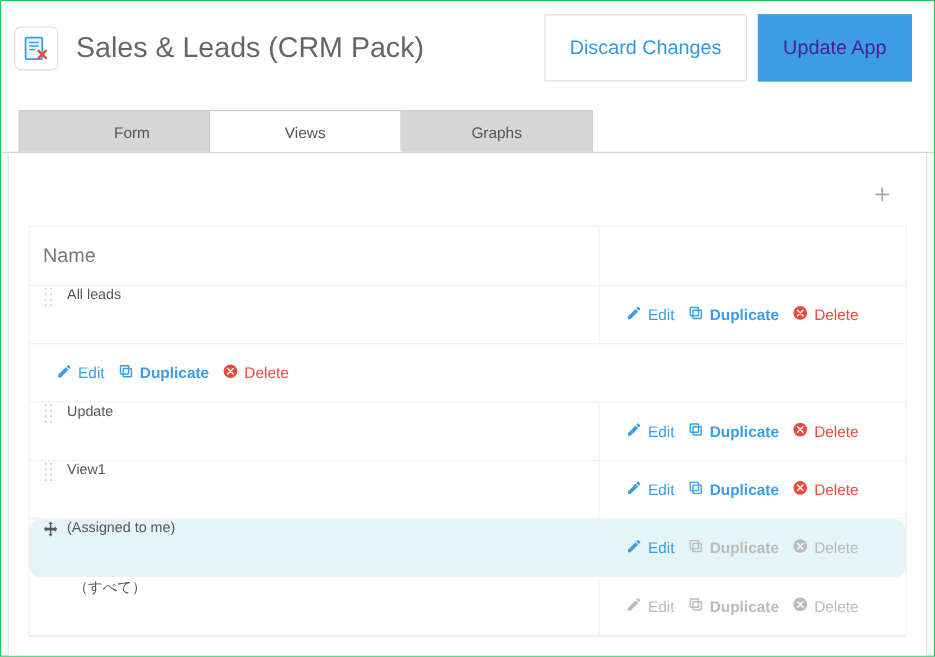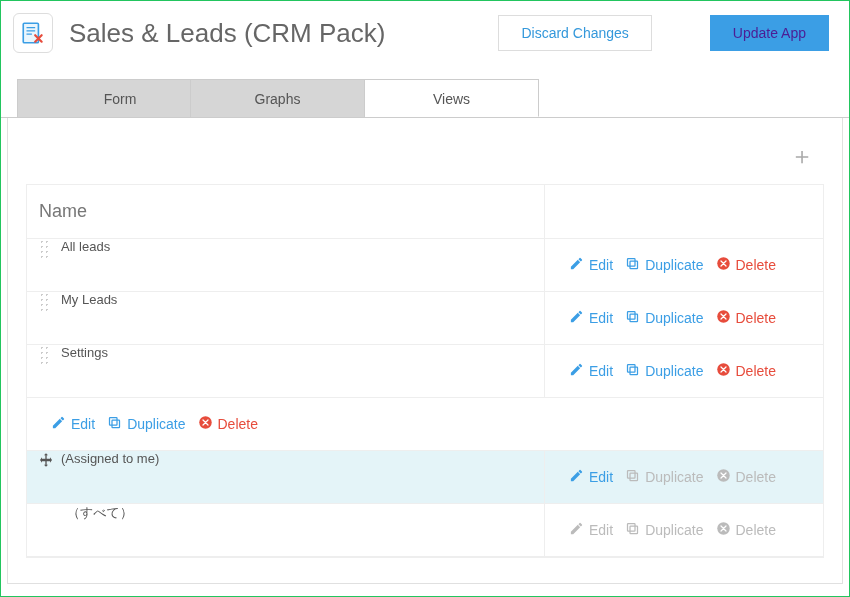--- a/index.html
+++ b/index.html
@@ -32,25 +32,24 @@
   .app-title {
     flex: 1;
     font-size: 26px;
     font-weight: 300;
     color: #666;
   }
   .header-actions {
     display:flex; gap: 10px;
   }
   .btn {
-    padding: 9px 22px;
-    font-size: 14px;
+    padding: 19px 22px;
+    font-size: 18px;
     border: 1px solid transparent;
     cursor: pointer;
-    margin-left: 48px;
   }
   .btn-outline {
     background: #fff;
     border: 1px solid #ddd;
     color: #3498db;
   }
   .btn-primary {
     background: #3b9ee5;
     color: #4c1d95;
     border: 1px solid #3b9ee5;
@@ -95,21 +94,21 @@
     display:flex; justify-content:flex-end;
     padding: 6px 16px 10px;
   }
   .add-icon { color:#aaa; font-size:24px; cursor:pointer; line-height:1; }
   .row {
     display:flex;
     align-items:center;
     border-bottom: 1px solid #eee;
     height: 53px;
   }
-  .row.selected { background: #e4f4f8; }
+  .row.selected { background: #e4f4f8; border-radius: 10px; }
   .name-cell {
     width: 518px;
     border-right: 1px solid #eee;
     padding-left: 12px;
     display:flex; align-items:flex-start; height:100%;
     color:#555;
     font-size:13px;
   }
   .drag {
     width: 12px; height: 20px;
@@ -132,21 +131,21 @@
     gap: 12px;
     padding-left: 24px;
     height:100%;
   }
   .act {
     display:flex; align-items:center; gap:5px;
     cursor:pointer;
     font-size: 14px;
   }
   .act.edit { color:#3b9ee5; }
-  .act.dup  { color:#3b9ee5; }
+  .act.dup  { color:#3b9ee5;font-weight:bold; }
   .act.del  { color:#e74c3c; }
   .act.disabled { color:#bbb; cursor:default; }
   .act.disabled .del-ic circle { fill:#bbb; }
   .del-ic { width:15px;height:15px; }
   .edit-ic, .dup-ic, .dis-ic { width:15px;height:15px; }
   .header-row {
     display:flex;
     border-bottom:1px solid #eee;
   }
   .header-cell-name{
@@ -170,22 +169,22 @@
     </div>
     <div class="app-title">Sales &amp; Leads (CRM Pack)</div>
     <div class="header-actions">
       <button class="btn btn-outline">Discard Changes</button>
       <button class="btn btn-primary">Update App</button>
     </div>
   </div>
 
   <div class="tabs" id="tabs">
       <div class="tab">Form</div>
+      <div class="tab active">Views</div>
       <div class="tab">Graphs</div>
-      <div class="tab active">Views</div>
     </div>
 
   <div class="panel">
     <div class="inner-panel">
       <div class="add-row">
         <span class="add-icon">＋</span>
       </div>
       <div class="tbl-wrap">
         <div class="header-row">
           <div class="header-cell-name">Name</div>
@@ -214,24 +213,20 @@
                 <span class="act del">
                   <span><svg class="del-ic" viewBox="0 0 24 24">
                       <circle cx="12" cy="12" r="10" fill="#e74c3c"></circle>
                       <path d="M8 8l8 8M16 8l-8 8" stroke="#fff" stroke-width="2" stroke-linecap="round"></path>
                     </svg></span>
                   <span>Delete</span>
                 </span>
               </div>
             </div>
             <div class="row">
-              <div class="name-cell">
-                <span class="drag"></span>
-                <span>My Leads</span>
-              </div>
               <div class="actions-cell">
                 <span class="act edit">
                   <span><svg class="edit-ic" viewBox="0 0 24 24">
                       <path d="M3 17.25V21h3.75L17.81 9.94l-3.75-3.75L3 17.25zM20.71 7.04a1 1 0 0 0 0-1.41l-2.34-2.34a1 1 0 0 0-1.41 0l-1.83 1.83 3.75 3.75 1.83-1.83z" fill="#3b9ee5"></path>
                     </svg></span>
                   <span>Edit</span>
                 </span>
                 <span class="act dup">
                   <span><svg class="dup-ic" viewBox="0 0 24 24">
                       <rect x="8" y="8" width="12" height="12" rx="1" fill="none" stroke="#3b9ee5" stroke-width="2"></rect>
@@ -244,21 +239,21 @@
                       <circle cx="12" cy="12" r="10" fill="#e74c3c"></circle>
                       <path d="M8 8l8 8M16 8l-8 8" stroke="#fff" stroke-width="2" stroke-linecap="round"></path>
                     </svg></span>
                   <span>Delete</span>
                 </span>
               </div>
             </div>
             <div class="row">
               <div class="name-cell">
                 <span class="drag"></span>
-                <span>Settings</span>
+                <span>Update</span>
               </div>
               <div class="actions-cell">
                 <span class="act edit">
                   <span><svg class="edit-ic" viewBox="0 0 24 24">
                       <path d="M3 17.25V21h3.75L17.81 9.94l-3.75-3.75L3 17.25zM20.71 7.04a1 1 0 0 0 0-1.41l-2.34-2.34a1 1 0 0 0-1.41 0l-1.83 1.83 3.75 3.75 1.83-1.83z" fill="#3b9ee5"></path>
                     </svg></span>
                   <span>Edit</span>
                 </span>
                 <span class="act dup">
                   <span><svg class="dup-ic" viewBox="0 0 24 24">
@@ -270,20 +265,24 @@
                 <span class="act del">
                   <span><svg class="del-ic" viewBox="0 0 24 24">
                       <circle cx="12" cy="12" r="10" fill="#e74c3c"></circle>
                       <path d="M8 8l8 8M16 8l-8 8" stroke="#fff" stroke-width="2" stroke-linecap="round"></path>
                     </svg></span>
                   <span>Delete</span>
                 </span>
               </div>
             </div>
             <div class="row">
+              <div class="name-cell">
+                <span class="drag"></span>
+                <span>View1</span>
+              </div>
               <div class="actions-cell">
                 <span class="act edit">
                   <span><svg class="edit-ic" viewBox="0 0 24 24">
                       <path d="M3 17.25V21h3.75L17.81 9.94l-3.75-3.75L3 17.25zM20.71 7.04a1 1 0 0 0 0-1.41l-2.34-2.34a1 1 0 0 0-1.41 0l-1.83 1.83 3.75 3.75 1.83-1.83z" fill="#3b9ee5"></path>
                     </svg></span>
                   <span>Edit</span>
                 </span>
                 <span class="act dup">
                   <span><svg class="dup-ic" viewBox="0 0 24 24">
                       <rect x="8" y="8" width="12" height="12" rx="1" fill="none" stroke="#3b9ee5" stroke-width="2"></rect>

